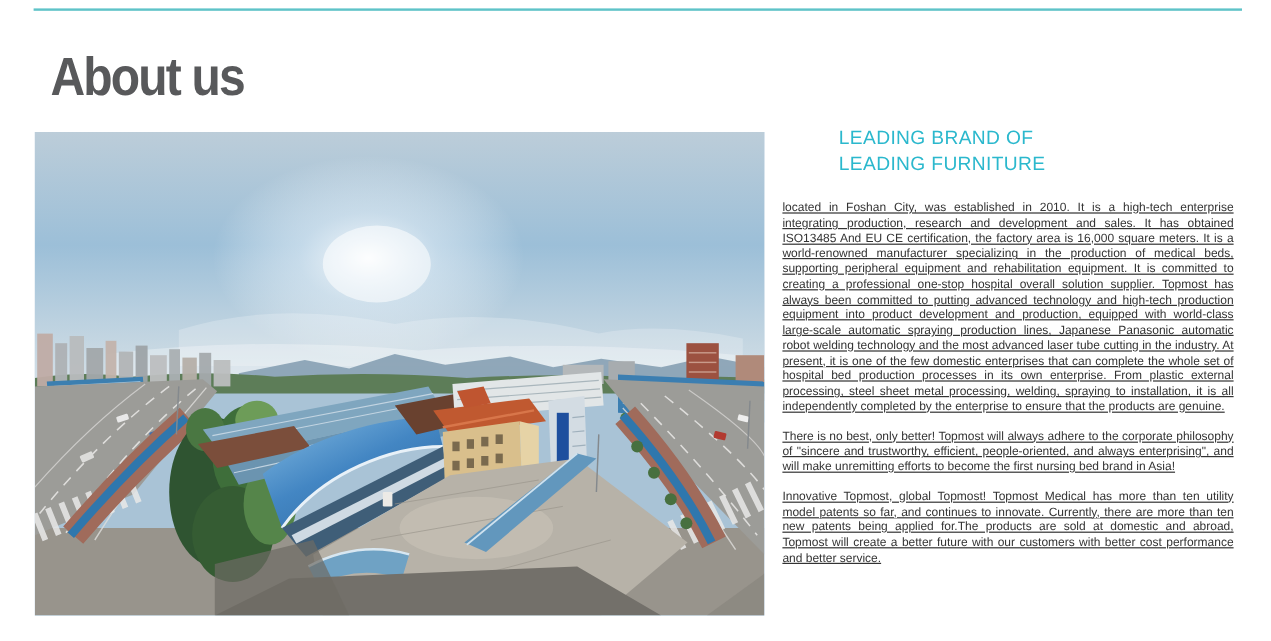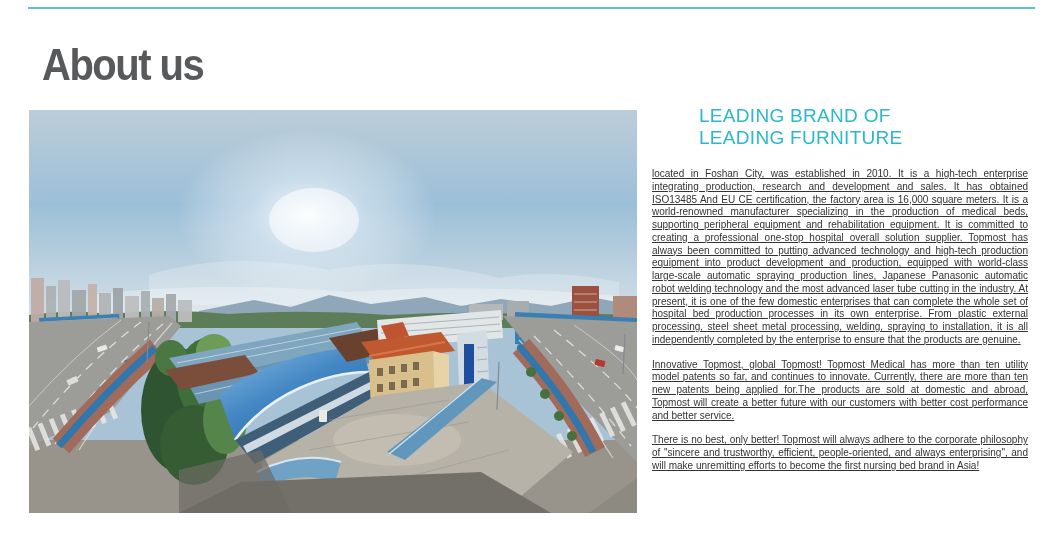--- a/index.html
+++ b/index.html
@@ -4,21 +4,21 @@
 <style>
   html,body{margin:0;padding:0;background:#ffffff;}
   .page{position:relative;width:1059px;height:534px;background:#ffffff;overflow:hidden;
         font-family:"Liberation Sans",sans-serif;}
   .top-rule{position:absolute;left:28px;top:7px;width:1007px;height:2px;background:#5ec3c8;}
   .page-title{position:absolute;left:42px;top:40px;margin:0;font-size:40px;font-weight:bold;
         color:#58595b;letter-spacing:-1.5px;transform:scaleY(1.12);transform-origin:top left;}
   .photo{position:absolute;left:29px;top:110px;width:608px;height:403px;overflow:hidden;background:#a9c3d6;}
   .photo svg{display:block;}
   .text-col{position:absolute;left:652px;top:105px;width:376px;}
-  .lead-heading{margin:0 0 19px 0;padding-left:47px;font-size:19px;line-height:22px;
+  .lead-heading{margin:0 0 19px 0;padding-left:47px;font-size:16px;line-height:22px;
         color:#2bb8cd;font-weight:400;letter-spacing:0.3px;}
   .text-col p{margin:0 0 12px 0;font-size:10px;line-height:12.75px;color:#333333;
         text-align:justify;text-decoration:underline;}
 </style>
 </head>
 <body>
 
 <div class="page">
 
   <div class="top-rule"></div>
@@ -233,17 +233,17 @@
       </g>
     </svg>
   </div>
 
   <div class="text-col">
     <h2 class="lead-heading">
       <span>LEADING BRAND OF</span><br>
       <span>LEADING FURNITURE</span>
     </h2>
     <p>located in Foshan City, was established in 2010.  It is a high-tech enterprise integrating production, research and development and sales. It has obtained ISO13485 And EU CE certification, the  factory area is 16,000 square meters. It is a world-renowned manufacturer specializing in the production of medical beds, supporting peripheral equipment and rehabilitation equipment. It is committed to creating a professional one-stop hospital overall solution supplier. Topmost has always been committed to putting advanced technology and high-tech production equipment into product development and production, equipped with world-class large-scale automatic spraying production lines, Japanese Panasonic automatic robot welding technology and the most advanced laser tube cutting in the industry. At present, it is one of the few domestic enterprises that can complete the whole set of hospital bed production processes in its own enterprise. From plastic external processing, steel sheet metal processing, welding, spraying to installation, it is all independently completed by the enterprise to ensure that the products are genuine.</p>
+    <p>There is no best, only better! Topmost will always adhere to the corporate philosophy of "sincere and trustworthy, efficient, people-oriented, and always enterprising", and will make unremitting efforts to become the first nursing bed brand in Asia!</p>
     <p>Innovative Topmost, global Topmost! Topmost Medical has more than ten utility model patents so far, and continues to innovate. Currently, there are more than ten new patents being applied for.The products are sold at domestic  and abroad, Topmost will create a better future with our customers with better cost performance and better service.</p>
-    <p>There is no best, only better! Topmost will always adhere to the corporate philosophy of "sincere and trustworthy, efficient, people-oriented, and always enterprising", and will make unremitting efforts to become the first nursing bed brand in Asia!</p>
   </div>
 
 </div>
 
 </body></html>

